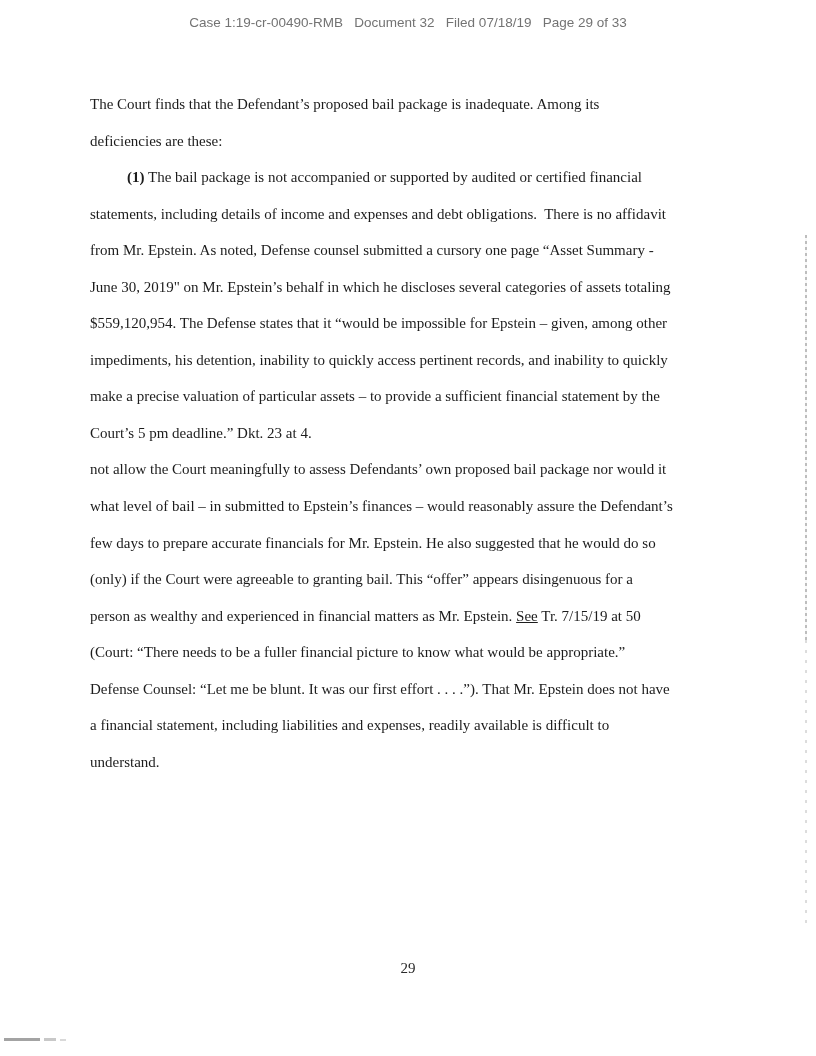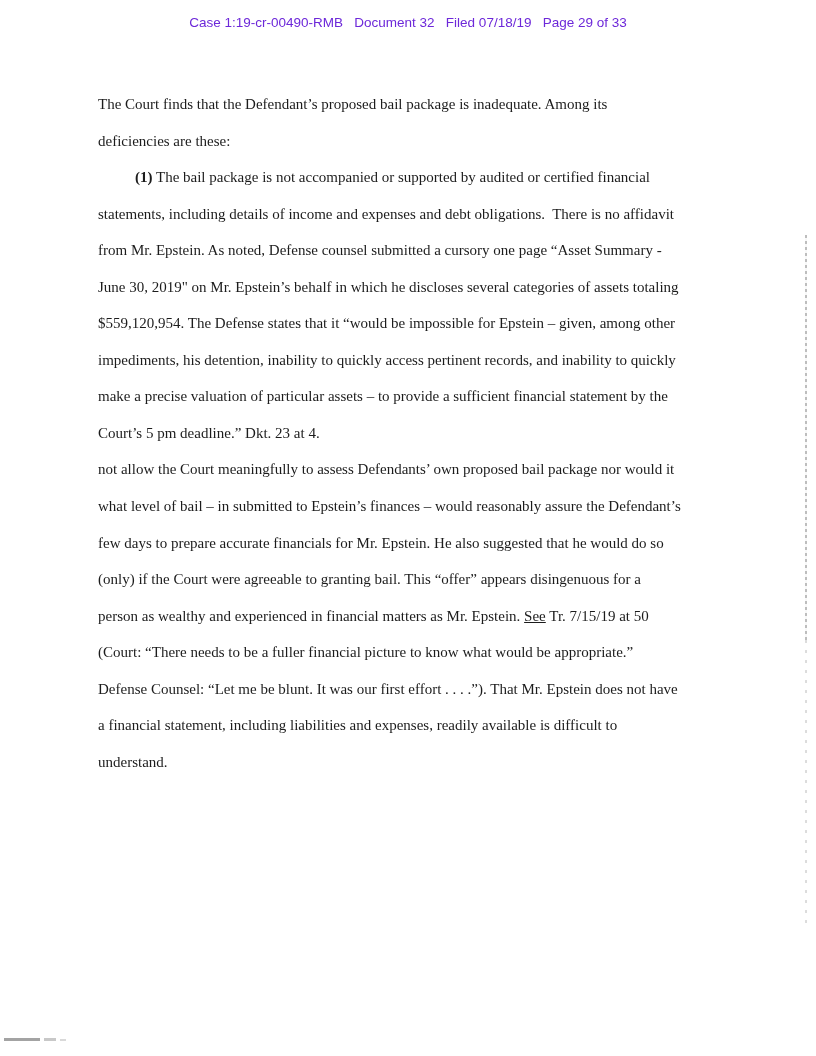--- a/index.html
+++ b/index.html
@@ -20,21 +20,21 @@
     width: 100%;
     text-align: center;
     font-family: "Liberation Sans", sans-serif;
     font-size: 13.5px;
     color: #2222cc;
     white-space: pre;
   }
   .doc-body {
     position: absolute;
     top: 86px;
-    left: 98px;
+    left: 90px;
     width: 648px;
   }
   .line {
     line-height: 36.55px;
     font-size: 15px;
     white-space: pre;
   }
   .line.indent { padding-left: 37px; }
   .line span { white-space: pre; }
   .seg-bold { font-weight: bold; }
@@ -99,21 +99,21 @@
     width: 6px;
     height: 2px;
     background: #d9d9d9;
   }
 </style>
 </head>
 <body>
 
 <div class="page">
 
-  <div class="stamp" style="color: #6d28d9; text-align: center;">Case 1:19-cr-00490-RMB   Document 32   Filed 07/18/19   Page 29 of 33</div>
+  <div class="stamp" style="color: #737373; text-align: center;">Case 1:19-cr-00490-RMB   Document 32   Filed 07/18/19   Page 29 of 33</div>
 
   <div class="doc-body">
       <div class="line"><span>The Court finds that the Defendant’s proposed bail package is inadequate. Among its</span></div>
       <div class="line"><span>deficiencies are these:</span></div>
       <div class="line indent"><span class="seg-bold">(1)</span><span> The bail package is not accompanied or supported by audited or certified financial</span></div>
       <div class="line"><span>statements, including details of income and expenses and debt obligations.  There is no affidavit</span></div>
       <div class="line"><span>from Mr. Epstein. As noted, Defense counsel submitted a cursory one page “Asset Summary -</span></div>
       <div class="line"><span>June 30, 2019" on Mr. Epstein’s behalf in which he discloses several categories of assets totaling</span></div>
       <div class="line"><span>$559,120,954. The Defense states that it “would be impossible for Epstein – given, among other</span></div>
       <div class="line"><span>impediments, his detention, inability to quickly access pertinent records, and inability to quickly</span></div>
@@ -123,20 +123,21 @@
       <div class="line"><span>what level of bail – in submitted to Epstein’s finances – would reasonably assure the Defendant’s</span></div>
       <div class="line"><span>few days to prepare accurate financials for Mr. Epstein. He also suggested that he would do so</span></div>
       <div class="line"><span>(only) if the Court were agreeable to granting bail. This “offer” appears disingenuous for a</span></div>
       <div class="line"><span>person as wealthy and experienced in financial matters as Mr. Epstein. </span><span class="seg-underline">See</span><span> Tr. 7/15/19 at 50</span></div>
       <div class="line"><span>(Court: “There needs to be a fuller financial picture to know what would be appropriate.”</span></div>
       <div class="line"><span>Defense Counsel: “Let me be blunt. It was our first effort . . . .”). That Mr. Epstein does not have</span></div>
       <div class="line"><span>a financial statement, including liabilities and expenses, readily available is difficult to</span></div>
       <div class="line"><span>understand.</span></div>
     </div>
 
+  <div class="page-number">29</div>
 
   <div class="artifact-right-upper"></div>
   <div class="artifact-right-lower"></div>
   <div class="artifact-bottom-left"></div>
   <div class="artifact-bottom-left2"></div>
   <div class="artifact-bottom-left3"></div>
 
 </div>
 
 </body></html>

